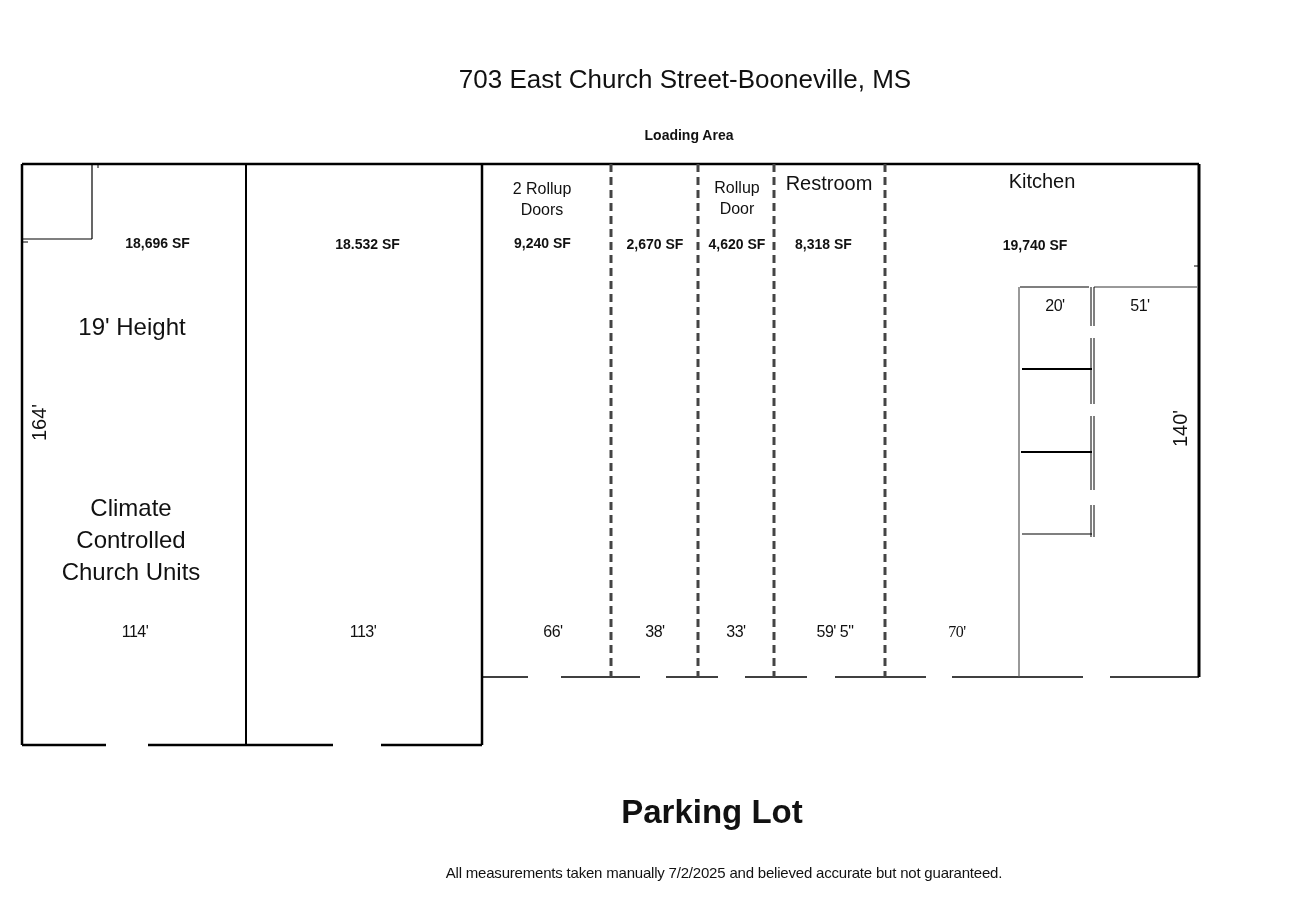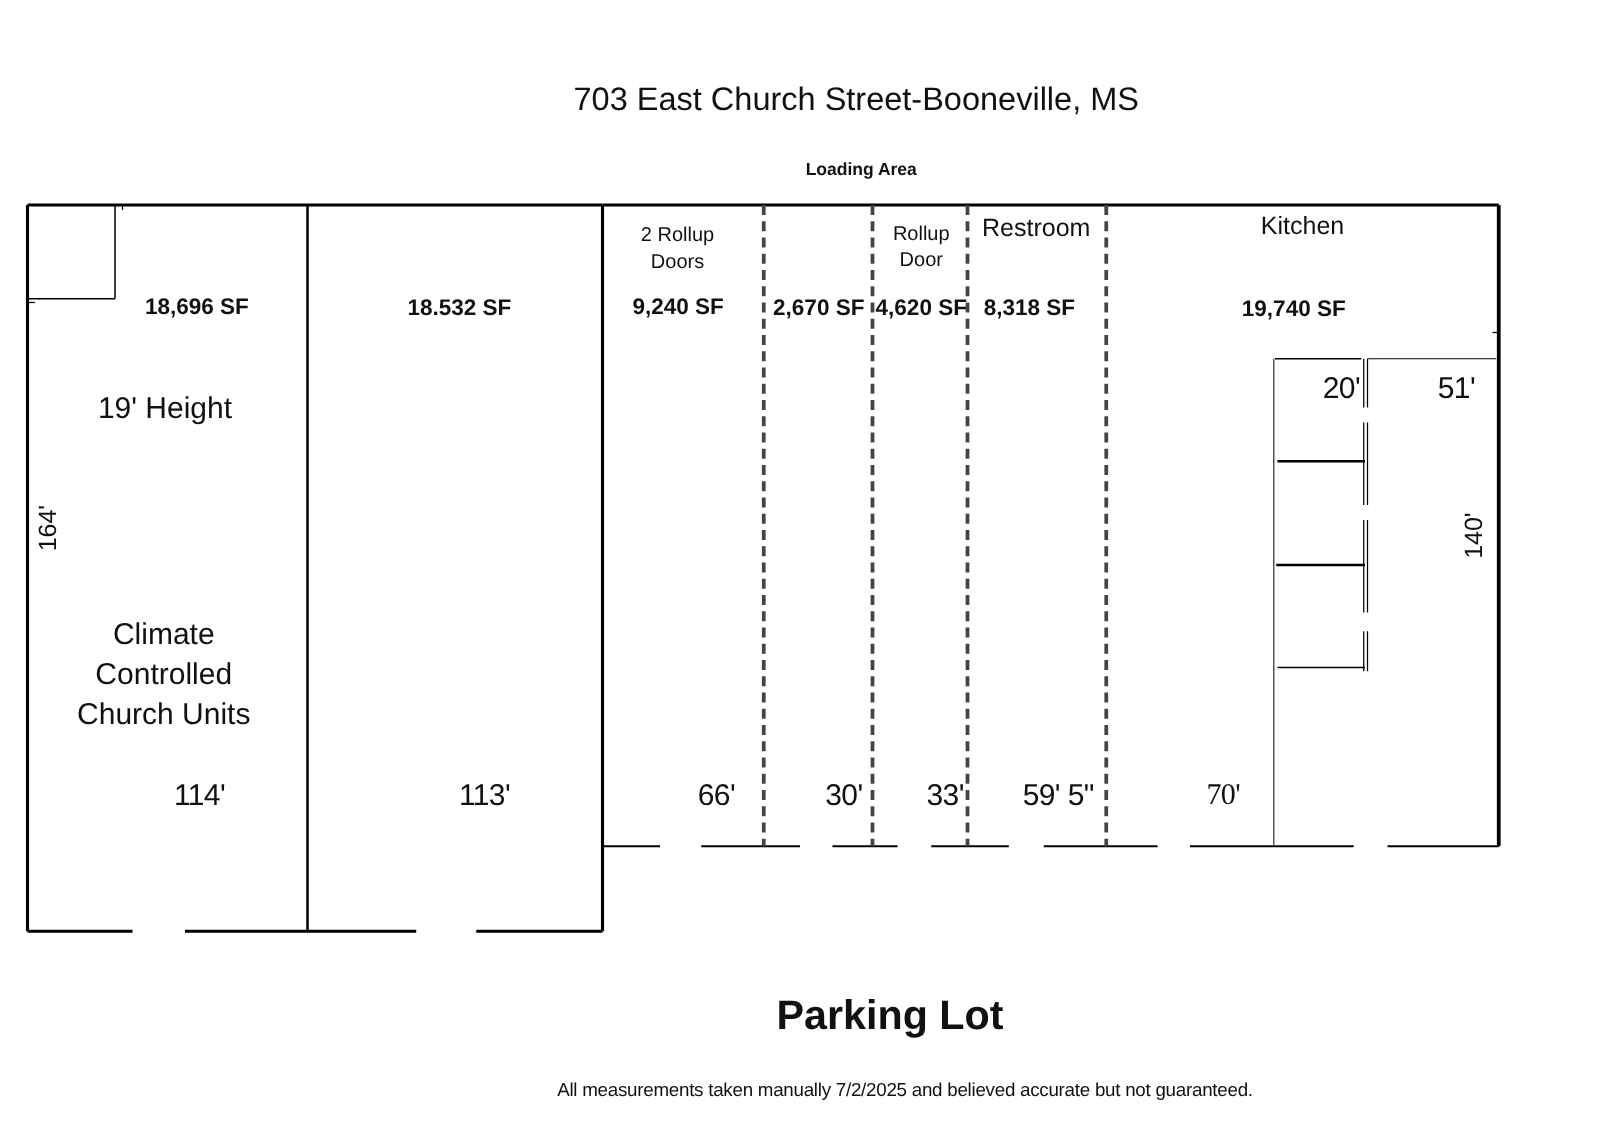--- a/index.html
+++ b/index.html
@@ -4,24 +4,24 @@
   <style>
     html, body { margin: 0; padding: 0; background: #ffffff; }
     body { width: 1298px; height: 913px; position: relative; overflow: hidden;
            font-family: "Liberation Sans", sans-serif; color: #111; }
     .abs { position: absolute; white-space: nowrap; }
     svg.plan { position: absolute; left: 0; top: 0; }
     .title { font-size: 26px; left: 0; width: 1370px; text-align: center; top: 64px; }
     .loading { font-size: 14px; font-weight: bold; left: 0; width: 1378px; text-align: center; top: 127px; }
     .parking { font-size: 33px; font-weight: bold; left: 0; width: 1424px; text-align: center; top: 793px; }
     .footer { font-size: 15px; left: 0; width: 1448px; text-align: center; top: 864px; letter-spacing: -0.2px; }
-    .sf { font-size: 18px; font-weight: bold; text-align: center; }
+    .sf { font-size: 14px; font-weight: bold; text-align: center; }
     .label { font-size: 16px; text-align: center; line-height: 21px; }
     .label-lg { font-size: 20px; text-align: center; }
-    .dim { font-size: 24px; text-align: right; letter-spacing: -0.5px; }
+    .dim { font-size: 16px; text-align: center; letter-spacing: -0.5px; }
     .big { font-size: 24px; text-align: center; line-height: 32px; }
     .vert { transform: rotate(-90deg); transform-origin: center center; font-size: 20px; }
   </style>
 </head>
 <body>
 
 <svg class="plan" width="1298" height="913" viewBox="0 0 1298 913">
   <g stroke="#000" fill="none">
 
     <line x1="22" y1="164" x2="482" y2="164" stroke-width="2.5"></line>
@@ -90,21 +90,21 @@
 <div class="abs dim" style="left:90px;width:90px;top:623px;">114'</div>
 
 <div class="abs sf" style="left:310px;width:115px;top:236px;">18.532 SF</div>
 <div class="abs dim" style="left:318px;width:90px;top:623px;">113'</div>
 
 <div class="abs label" style="left:492px;width:100px;top:178px;white-space:normal;">2 Rollup Doors</div>
 <div class="abs sf" style="left:490px;width:105px;top:235px;">9,240 SF</div>
 <div class="abs dim" style="left:518px;width:70px;top:623px;">66'</div>
 
 <div class="abs sf" style="left:614px;width:82px;top:236px;">2,670 SF</div>
-<div class="abs dim" style="left:620px;width:70px;top:623px;">30'</div>
+<div class="abs dim" style="left:620px;width:70px;top:623px;">38'</div>
 
 <div class="abs label" style="left:703px;width:68px;top:177px;white-space:normal;">Rollup Door</div>
 <div class="abs sf" style="left:700px;width:74px;top:236px;">4,620 SF</div>
 <div class="abs dim" style="left:701px;width:70px;top:623px;">33'</div>
 
 <div class="abs label-lg" style="left:776px;width:106px;top:172px;">Restroom</div>
 <div class="abs sf" style="left:776px;width:95px;top:236px;">8,318 SF</div>
 <div class="abs dim" style="left:795px;width:80px;top:623px;">59' 5"</div>
 
 <div class="abs label-lg" style="left:992px;width:100px;top:170px;">Kitchen</div>

